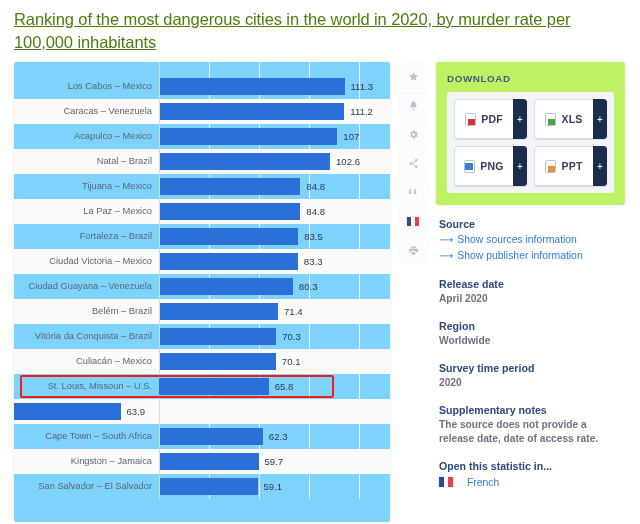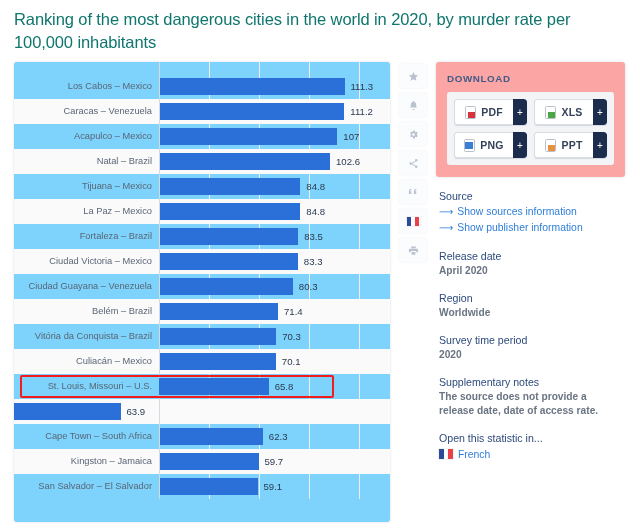--- a/index.html
+++ b/index.html
@@ -14,23 +14,24 @@
     font-family: "Liberation Sans", sans-serif;
     color: #1e3050;
     -webkit-font-smoothing: antialiased;
   }
 
   
   .page-title {
     font-size: 16.5px;
     line-height: 23px;
     font-weight: 400;
-    color: #0f766e;
+    color: #4d7c0f;
     padding: 8px 14px 0 14px;
     letter-spacing: -0.1px;
+    text-decoration: underline;
   }
 
   
   .content {
     display: flex;
     align-items: flex-start;
     padding-top: 8px;
   }
 
   
@@ -165,21 +166,21 @@
   .fb { background: #2b4a9b; }
   .fw { background: #ffffff; }
   .fr { background: #e8414a; }
 
   
   .sidebar {
     width: 189px;
     margin-right: 9px;
   }
   .download-card {
-    background: #fca5a5;
+    background: #bef264;
     border-radius: 3px;
     box-shadow: 0 0 3px rgba(30, 50, 90, 0.16);
     padding: 11px 11px 12px 11px;
     box-sizing: border-box;
   }
   .download-title {
     font-size: 9.8px;
     font-weight: bold;
     letter-spacing: 0.6px;
     color: #3f5b86;
@@ -190,21 +191,21 @@
     border-radius: 3px;
     padding: 7px;
   }
   .dl-grid {
     display: grid;
     grid-template-columns: 1fr 1fr;
     gap: 7px;
   }
   .dl-btn {
     display: flex;
-    height: 26px;
+    height: 40px;
     border-radius: 3px;
     overflow: hidden;
     box-shadow: 0 1px 1px rgba(30,50,90,0.14);
   }
   .dl-main {
     flex: 1;
     background: #ffffff;
     border: 1px solid #d9dde3;
     border-right: none;
     border-radius: 3px 0 0 3px;
@@ -251,21 +252,21 @@
   .ico-xls::after { background: #4ca646; }
   .ico-png::after { background: #3b7fd4; width: 8px; height: 7px; right: 1px; bottom: 2px; }
   .ico-ppt::after { background: #e8913a; }
 
   .info-card {
     margin-top: 13px;
     padding: 0 3px 0 3px;
   }
   .info-h {
     font-size: 10.6px;
-    font-weight: normal;
+    font-weight: bold;
     color: #2d4a7d;
     margin-top: 14px;
     margin-bottom: 2px;
   }
   .info-h.first { margin-top: 0; }
   .info-v {
     font-size: 10.2px;
     color: #6a7482;
     line-height: 14px;
     font-weight: bold;
@@ -275,21 +276,21 @@
     color: #2f7ed8;
     line-height: 16px;
     display: flex;
     align-items: center;
     gap: 4px;
   }
   .arrow { color: #2f7ed8; font-size: 10px; }
   .lang-row {
     display: flex;
     align-items: flex-start;
-    gap: 5px;
+    gap: 14px;
     margin-top: 5px;
   }
   .flag-lg {
     width: 14px;
     height: 10px;
     display: flex;
     box-shadow: 0 0 0 0.5px rgba(0,0,0,0.1);
   }
   .flag-lg i { flex: 1; height: 100%; display: block; }
   .lang-label { font-size: 10.4px; color: #2f7ed8; }

